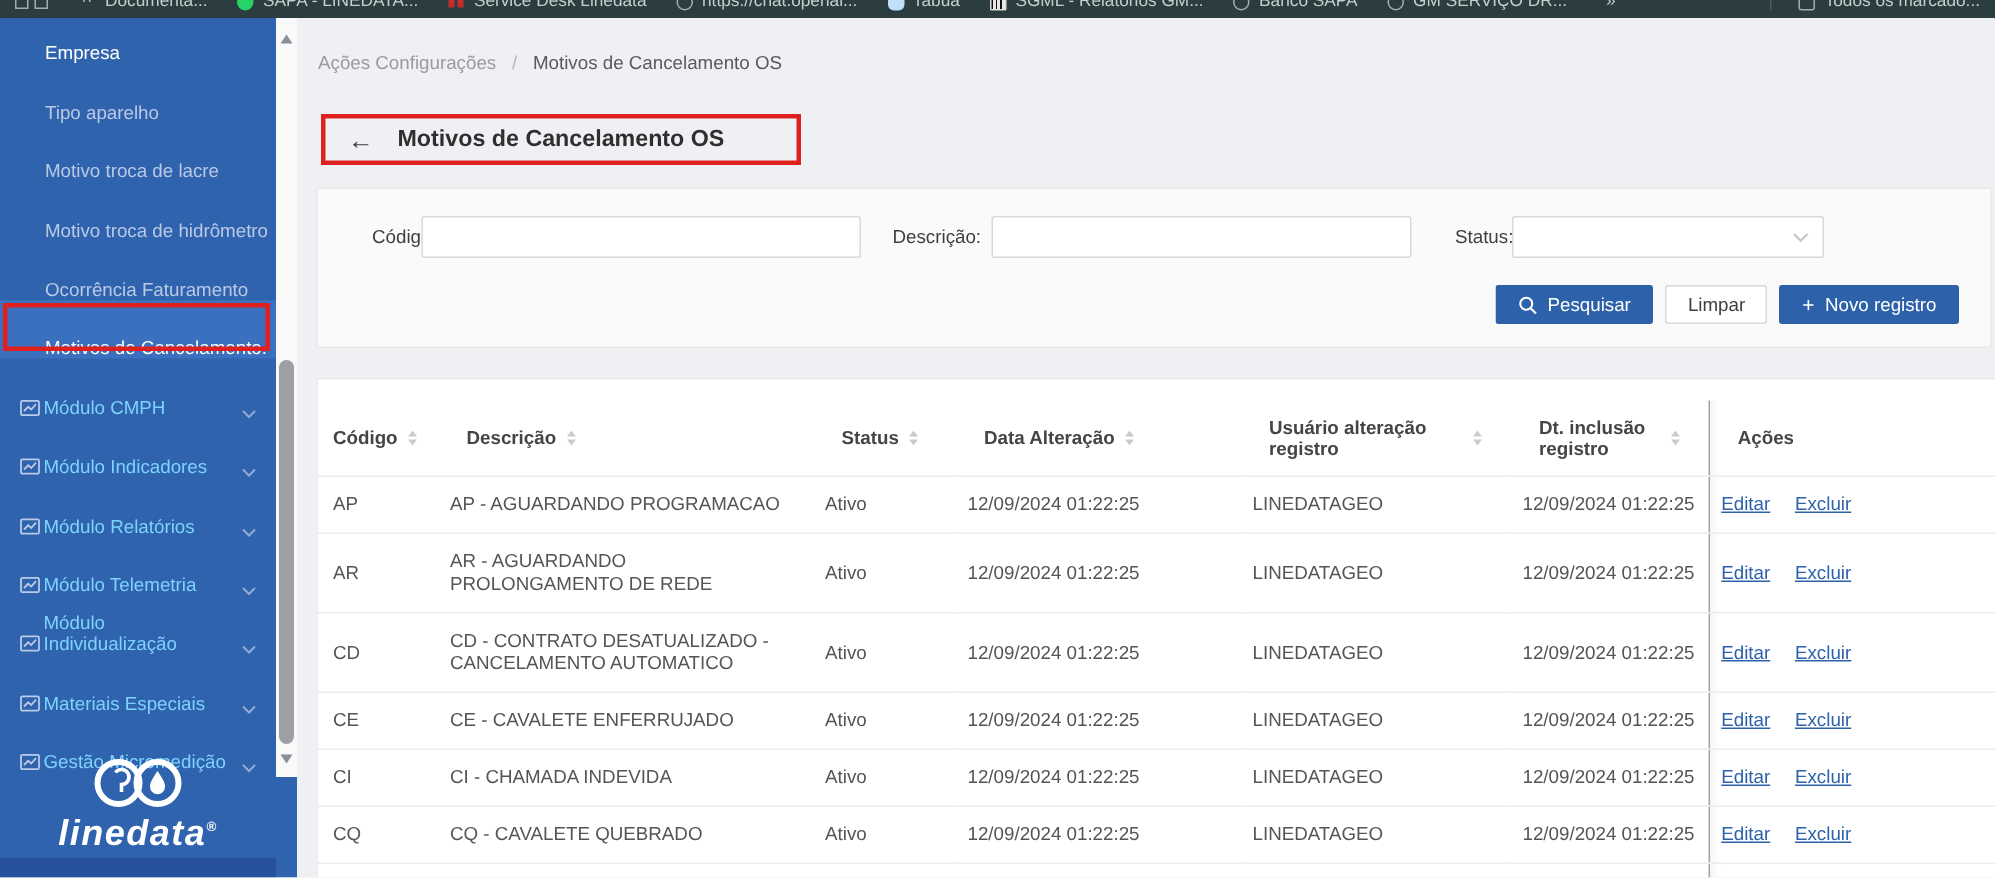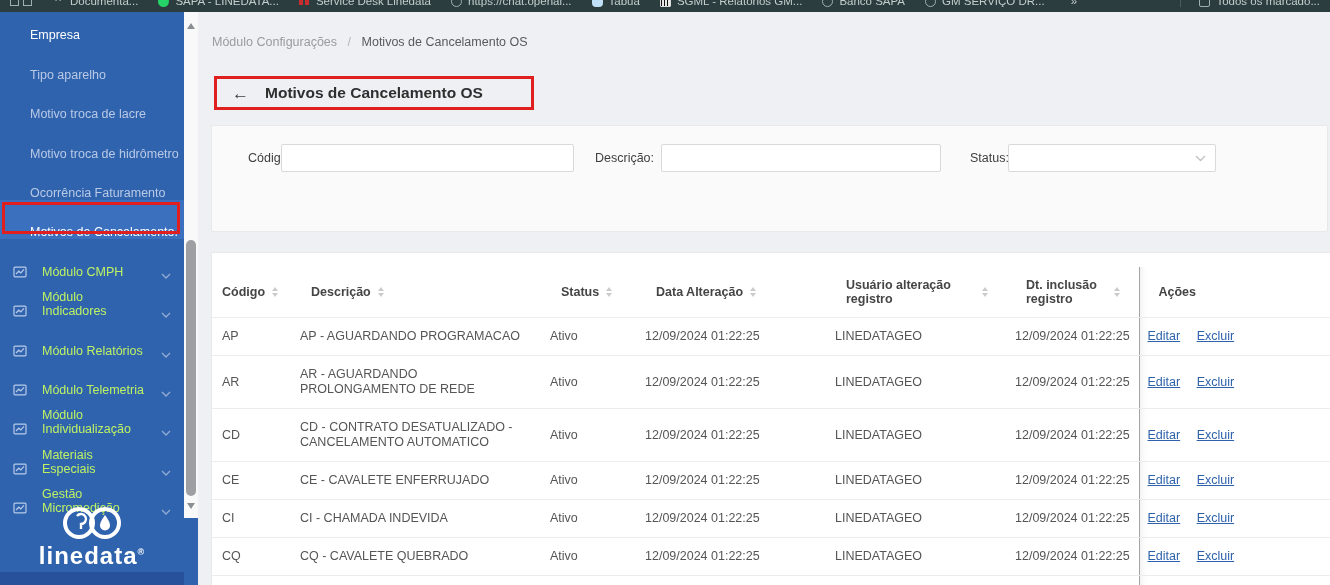--- a/index.html
+++ b/index.html
@@ -24,37 +24,37 @@
   .bm-ic.chevrons { background:none; border-radius:0; color:#b9c5c4; width:auto; }
   .bm-ic.folder { border:1.5px solid #9fb0af; border-radius:2px; }
   .bm.push-right { margin-left:auto; padding-left:18px; border-left:1px solid #4a5c5c; }
 
   
   .sidebar { position:absolute; left:0; top:12px; width:198px; height:573px; background:#2f63ad; z-index:10; overflow:hidden; }
   .menu { position:absolute; left:0; top:0; width:184px; margin-top:-9px; }
   .menu-item { height:39.4px; display:flex; align-items:flex-end; padding-left:30px; font-size:12.5px; color:#b9c9e6; cursor:pointer; }
   .menu-item.bright { color:#ffffff; }
   .menu-item.selected { background:#3b70bf; color:#ffffff; }
-  .menu-item.module { padding-left:13px; gap:15px; color:#bef264; }
+  .menu-item.module { padding-left:13px; gap:2px; color:#7dd3fc; }
   .menu-item.module .chev { margin-left:auto; margin-right:13px; display:flex; }
   .mod-ic { display:flex; flex:0 0 auto; }
 
   .annotation-sidebar { position:absolute; left:2px; top:190px; width:178px; height:32px; border:3px solid #e0201f; z-index:12; pointer-events:none; }
 
   
   .side-scroll { position:absolute; right:0; top:0; width:14px; height:506px; background:#f9f9f9; }
   .s-arrow { position:absolute; left:0; width:14px; height:16px; display:flex; align-items:center; justify-content:center; cursor:pointer; }
   .s-arrow.up { top:6px; } .s-arrow.down { top:486px; }
   .tri-up { width:0; height:0; border-left:4.5px solid transparent; border-right:4.5px solid transparent; border-bottom:6px solid #8a8f94; }
   .tri-down { width:0; height:0; border-left:4.5px solid transparent; border-right:4.5px solid transparent; border-top:6px solid #8a8f94; }
   .s-thumb { position:absolute; left:2px; top:228px; width:10px; height:256px; background:#9d9fa2; border-radius:5px; cursor:grab; }
 
   
   .logo-area { position:absolute; left:0; bottom:13px; width:184px; height:70px; display:flex; flex-direction:column; align-items:center; justify-content:flex-end; color:#fff; }
-  .logo-word { font-size:24px; font-weight:bold; letter-spacing:1px; line-height:20px; margin-bottom:6px; }
+  .logo-word { font-size:24px; font-weight:bold; letter-spacing:1px; line-height:20px; margin-bottom:6px;font-style:italic; }
   .logo-word sup { font-size:9px; }
   .bottom-strip { position:absolute; left:0; bottom:0; width:184px; height:13px; background:#27529b; }
 
   
   .main { position:absolute; left:198px; top:12px; width:1132px; height:573px; background:#eef0f3; overflow:hidden; }
   .breadcrumb { position:absolute; left:14px; top:23px; font-size:12.5px; color:#9b9b9b; }
   .breadcrumb .sep { margin:0 7px; color:#b5b5b5; }
   .breadcrumb .current { color:#5a5a5a; }
 
   .title-wrap { position:absolute; left:16px; top:64px; }
@@ -281,21 +281,21 @@
       <path d="M28 10 a5 5 0 1 1 4 8 l0 5" fill="none" stroke="#ffffff" stroke-width="2.4"></path>
       <path d="M56 9 c4 6 5 8 5 10.5 a5 5 0 0 1 -10 0 C51 17 52 15 56 9 Z" fill="#ffffff"></path>
     </svg>
     <div class="logo-word"><span>linedata</span><sup>®</sup></div>
   </div>
   <div class="bottom-strip"></div>
 </div>
 
 <div class="main">
   <div class="breadcrumb">
-    <span>Módulo Configurações</span>
+    <span>Ações Configurações</span>
     <span class="sep">/</span>
     <span class="current">Motivos de Cancelamento OS</span>
   </div>
 
   <div class="title-wrap">
     <div class="annotation-title">
       <span class="back-btn">←</span>
       <span class="page-title">Motivos de Cancelamento OS</span>
     </div>
   </div>
@@ -303,20 +303,36 @@
   <div class="filter-card">
     <span class="f-label lbl-codigo">Código:</span>
     <input class="f-input in-codigo" value="" style="">
     <span class="f-label lbl-desc">Descrição:</span>
     <input class="f-input in-desc" value="" style="">
     <span class="f-label lbl-status">Status:</span>
     <div class="f-select">
       <svg width="11" height="7" viewBox="0 0 11 7">
           <path d="M1 1 L5.5 5.5 L10 1" stroke="#c3c3c3" stroke-width="1.4" fill="none"></path>
         </svg>
+    </div>
+    <div class="btn-row">
+      <div class="btn primary">
+        <svg width="13" height="13" viewBox="0 0 13 13">
+            <circle cx="5.5" cy="5.5" r="4" fill="none" stroke="#fff" stroke-width="1.4"></circle>
+            <path d="M8.6 8.6 L12 12" stroke="#fff" stroke-width="1.4"></path>
+          </svg>
+        <span>Pesquisar</span>
+      </div>
+      <div class="btn default">
+        <span>Limpar</span>
+      </div>
+      <div class="btn primary">
+        <span class="plus">+</span>
+        <span>Novo registro</span>
+      </div>
     </div>
   </div>
 
   <div class="table-card">
     <table>
       <colgroup>
         <col style="width:80px">
           <col style="width:250px">
           <col style="width:95px">
         <col style="width:190px">

